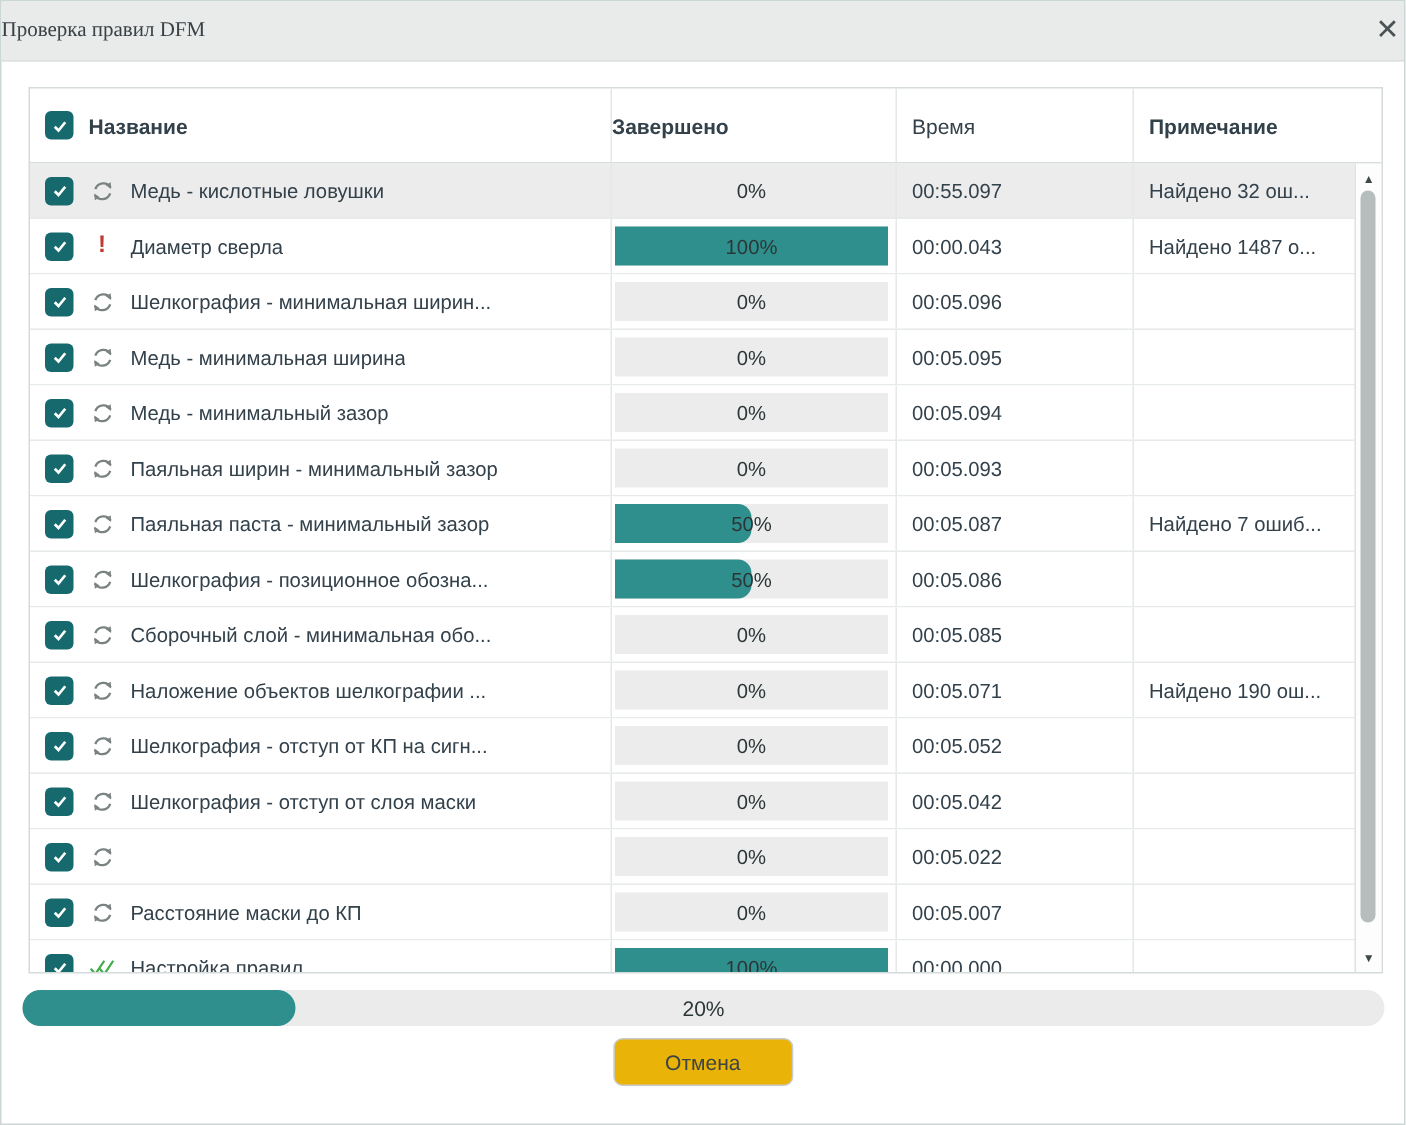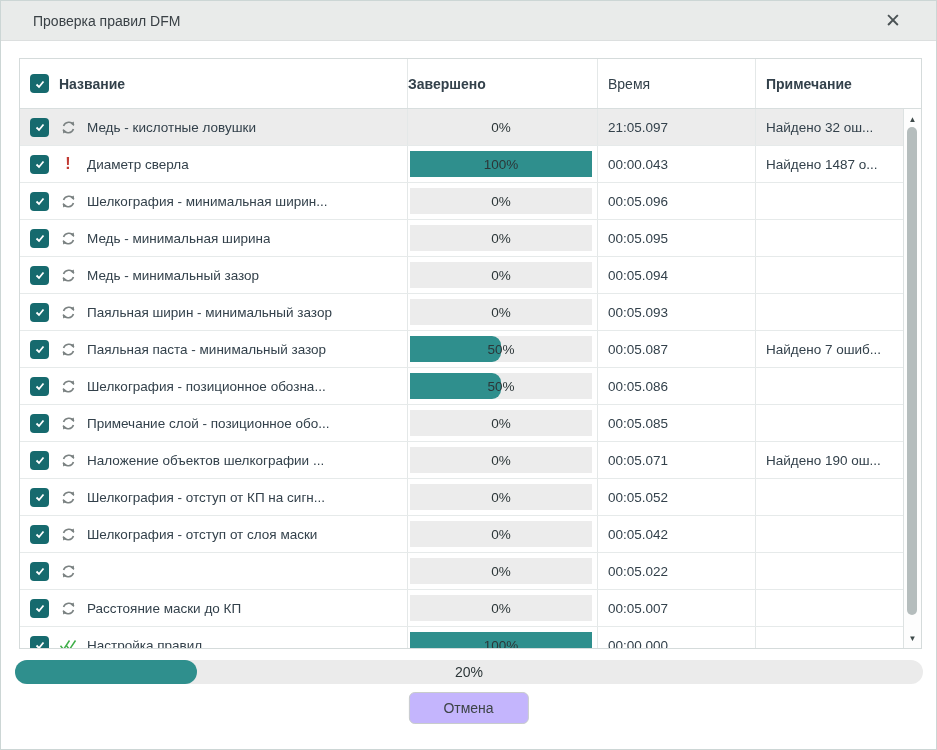--- a/index.html
+++ b/index.html
@@ -21,21 +21,22 @@
     border:1px solid #ccd6d5;
     overflow:hidden;
     color:var(--text);
   }
   
   .titlebar{
     position:absolute;left:0;top:0;right:0;height:40px;
     background:var(--titlebar);
     border-bottom:1px solid #dcdfdf;
     display:flex;align-items:center;justify-content:space-between;
-    padding:0 32px;
+    padding:0 0;
+    font-family:Liberation Serif, serif;
   }
   .title{font-size:14px;color:#3a4146;}
   .close-btn{
     font-size:19px;color:#4a5254;cursor:pointer;line-height:1;
     width:22px;height:22px;display:flex;align-items:center;justify-content:center;
   }
   
   .table{
     position:absolute;left:18px;top:57px;width:903px;height:591px;
     border:1px solid var(--border);
@@ -98,21 +99,21 @@
   .overall-fill{
     position:absolute;left:0;top:0;bottom:0;background:var(--accent);border-radius:12px;
   }
   .overall-label{
     position:absolute;inset:0;display:flex;align-items:center;justify-content:center;
     font-size:14px;color:#2c3638;
   }
   .cancel-btn{
     position:absolute;top:691px;left:50%;transform:translateX(-50%);
     height:32px;padding:0 34px;font-size:14px;color:#3d4446;
-    background:#c4b5fd;border:1px solid #c8cccc;border-radius:6px;
+    background:#eab308;border:1px solid #c8cccc;border-radius:6px;
     font-family:"Liberation Sans",sans-serif;cursor:pointer;
     display:flex;align-items:center;justify-content:center;
   }
 </style>
 </head>
 <body>
 
 <div class="titlebar">
   <span class="title">Проверка правил DFM</span>
   <span class="close-btn">✕</span>
@@ -156,21 +157,21 @@
       </span>
 
       <span class="rname">Медь - кислотные ловушки</span>
     </div>
     <div class="cell col-progress">
       <div class="track">
         <div class="fill" style="width: 0%;"></div>
         <span class="plabel">0%</span>
       </div>
     </div>
-    <div class="cell col-time">21:05.097</div>
+    <div class="cell col-time">00:55.097</div>
     <div class="cell col-note">Найдено 32 ош...</div>
   </div>
       <div class="trow">
     <div class="cell col-name">
       <span class="checkbox">
         <svg width="12" height="12" viewBox="0 0 12 12">
           <path d="M2.5 6.5 L5 9 L9.5 3.5" stroke="#ffffff" stroke-width="1.8" fill="none"></path>
         </svg>
       </span>
 
@@ -386,21 +387,21 @@
             <path d="M5 10 A 8 8 0 0 1 19.5 8.5"></path>
             <path d="M19 14 A 8 8 0 0 1 4.5 15.5"></path>
           </g>
           <g fill="#7b8282" stroke="none">
             <polygon points="19.5,3.5 19.9,9.9 14.8,6.4"></polygon>
             <polygon points="4.5,20.5 4.1,14.1 9.2,17.6"></polygon>
           </g>
         </svg>
       </span>
 
-      <span class="rname">Примечание слой - позиционное обо...</span>
+      <span class="rname">Сборочный слой - минимальная обо...</span>
     </div>
     <div class="cell col-progress">
       <div class="track">
         <div class="fill" style="width: 0%;"></div>
         <span class="plabel">0%</span>
       </div>
     </div>
     <div class="cell col-time">00:05.085</div>
     <div class="cell col-note"></div>
   </div>

